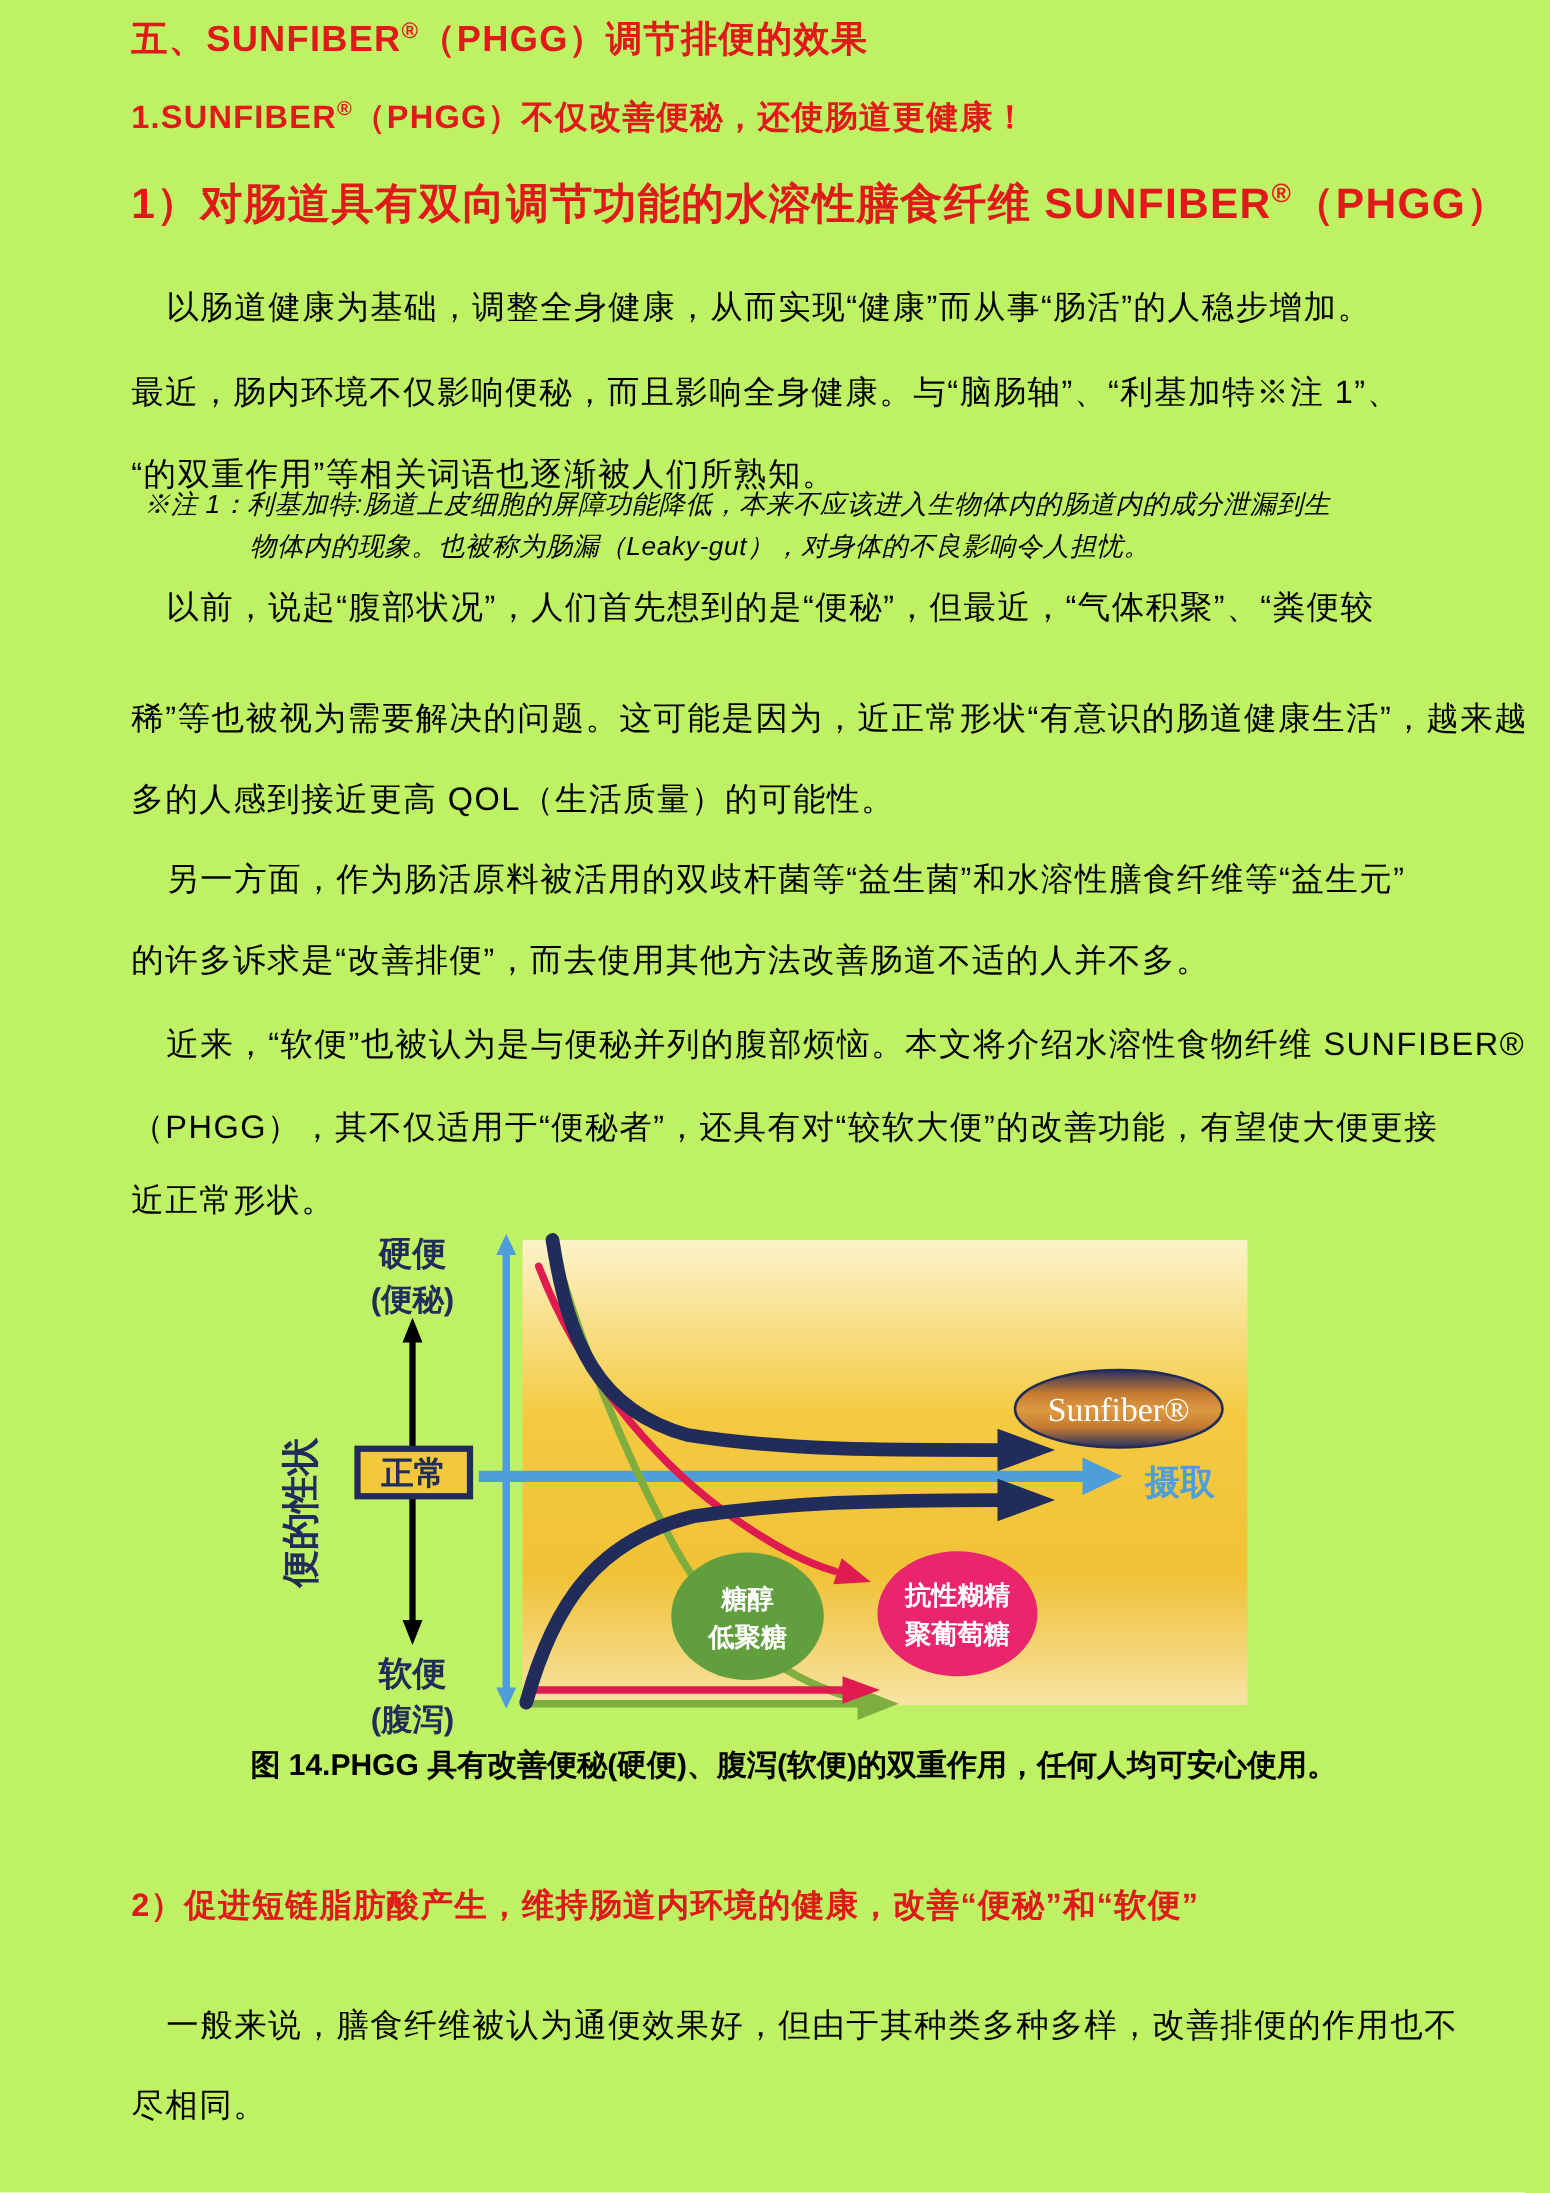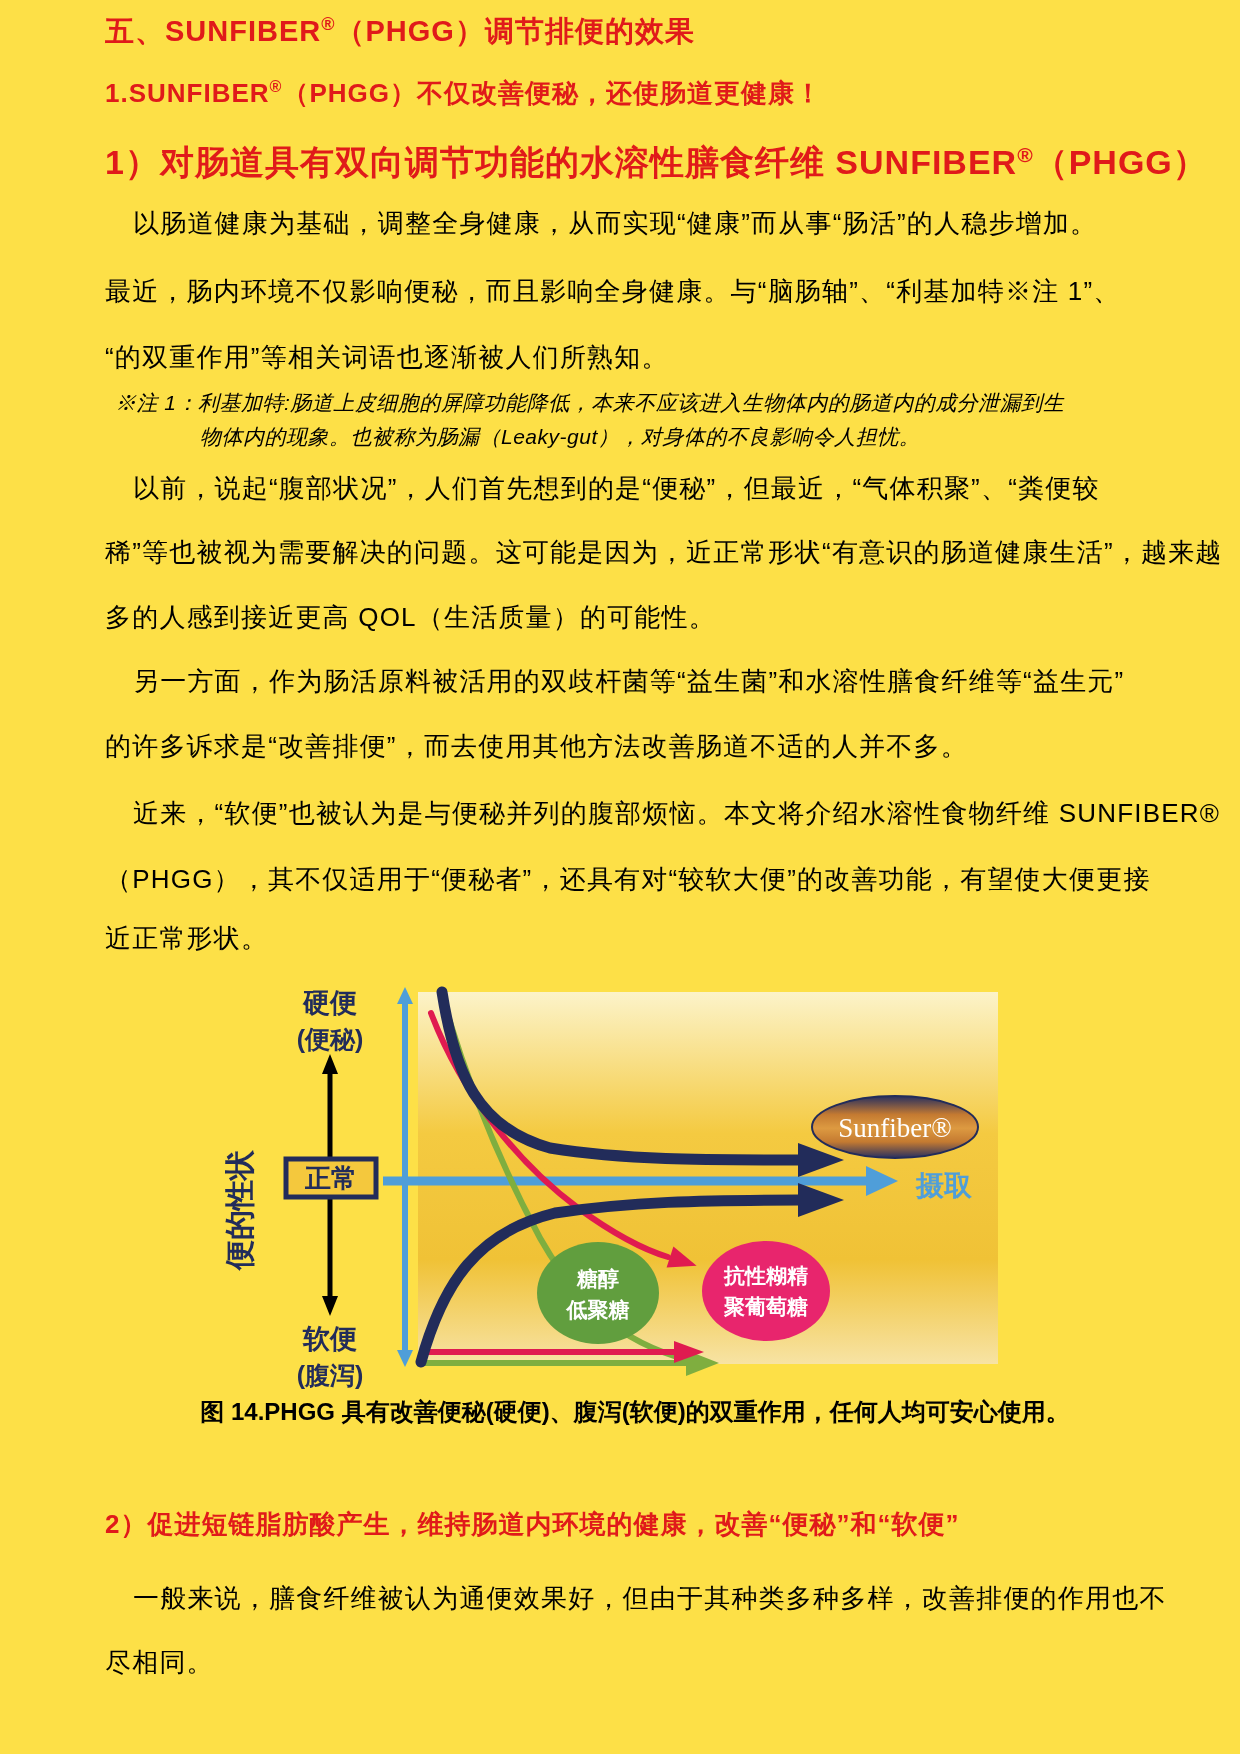--- a/index.html
+++ b/index.html
@@ -1,20 +1,20 @@
 <!DOCTYPE html>
 <html><head>
 <meta charset="utf-8">
 <style>
   html,body { margin:0; padding:0; background:#ffffff; }
   .page {
     position: relative;
     width: 1240px;
     height: 1754px;
-    background: #fde047;
+    background: #bef264;
     font-family: "Liberation Sans", sans-serif;
     overflow: hidden;
   }
   .h1, .h2, .h3, .h4 {
     position: absolute;
     left: 105px;
     color: #e01a1a;
     font-weight: bold;
     white-space: nowrap;
     letter-spacing: 1px;
@@ -25,20 +25,21 @@
   .h4 { top: 1507px; font-size: 26px; }
   .reg { font-size: 62%; vertical-align: super; }
   .l {
     position: absolute;
     left: 105px;
     font-size: 26px;
     line-height: 34px;
     color: #000000;
     white-space: nowrap;
     letter-spacing: 1.2px;
+    margin-top: 22px;
   }
   .indent { padding-left: 28px; }
   .note {
     position: absolute;
     font-size: 21px;
     font-style: italic;
     color: #000000;
     white-space: nowrap;
     letter-spacing: 0.5px;
   }
@@ -68,21 +69,21 @@
 
   <div class="h3"><span>1）对肠道具有双向调节功能的水溶性膳食纤维 SUNFIBER</span><span class="reg">®</span><span>（PHGG）</span></div>
 
   <div class="l indent" style="top:206px">以肠道健康为基础，调整全身健康，从而实现“健康”而从事“肠活”的人稳步增加。</div>
   <div class="l" style="top:274px">最近，肠内环境不仅影响便秘，而且影响全身健康。与“脑肠轴”、“利基加特※注 1”、</div>
   <div class="l" style="top:340px">“的双重作用”等相关词语也逐渐被人们所熟知。</div>
 
   <div class="note" style="top:389px; left:115px">※注 1：利基加特:肠道上皮细胞的屏障功能降低，本来不应该进入生物体内的肠道内的成分泄漏到生</div>
   <div class="note" style="top:423px; left:200px">物体内的现象。也被称为肠漏（Leaky-gut），对身体的不良影响令人担忧。</div>
 
-  <div class="l indent" style="top:471px">以前，说起“腹部状况”，人们首先想到的是“便秘”，但最近，“气体积聚”、“粪便较</div>
+  <div class="l indent" style="top:446px">以前，说起“腹部状况”，人们首先想到的是“便秘”，但最近，“气体积聚”、“粪便较</div>
   <div class="l" style="top:535px">稀”等也被视为需要解决的问题。这可能是因为，近正常形状“有意识的肠道健康生活”，越来越</div>
   <div class="l" style="top:600px">多的人感到接近更高 QOL（生活质量）的可能性。</div>
 
   <div class="l indent" style="top:664px">另一方面，作为肠活原料被活用的双歧杆菌等“益生菌”和水溶性膳食纤维等“益生元”</div>
   <div class="l" style="top:729px">的许多诉求是“改善排便”，而去使用其他方法改善肠道不适的人并不多。</div>
 
   <div class="l" style="top:862px">（PHGG），其不仅适用于“便秘者”，还具有对“较软大便”的改善功能，有望使大便更接</div>
   <div class="l indent" style="top:796px">近来，“软便”也被认为是与便秘并列的腹部烦恼。本文将介绍水溶性食物纤维 SUNFIBER®</div>
   <div class="l" style="top:921px">近正常形状。</div>
 

